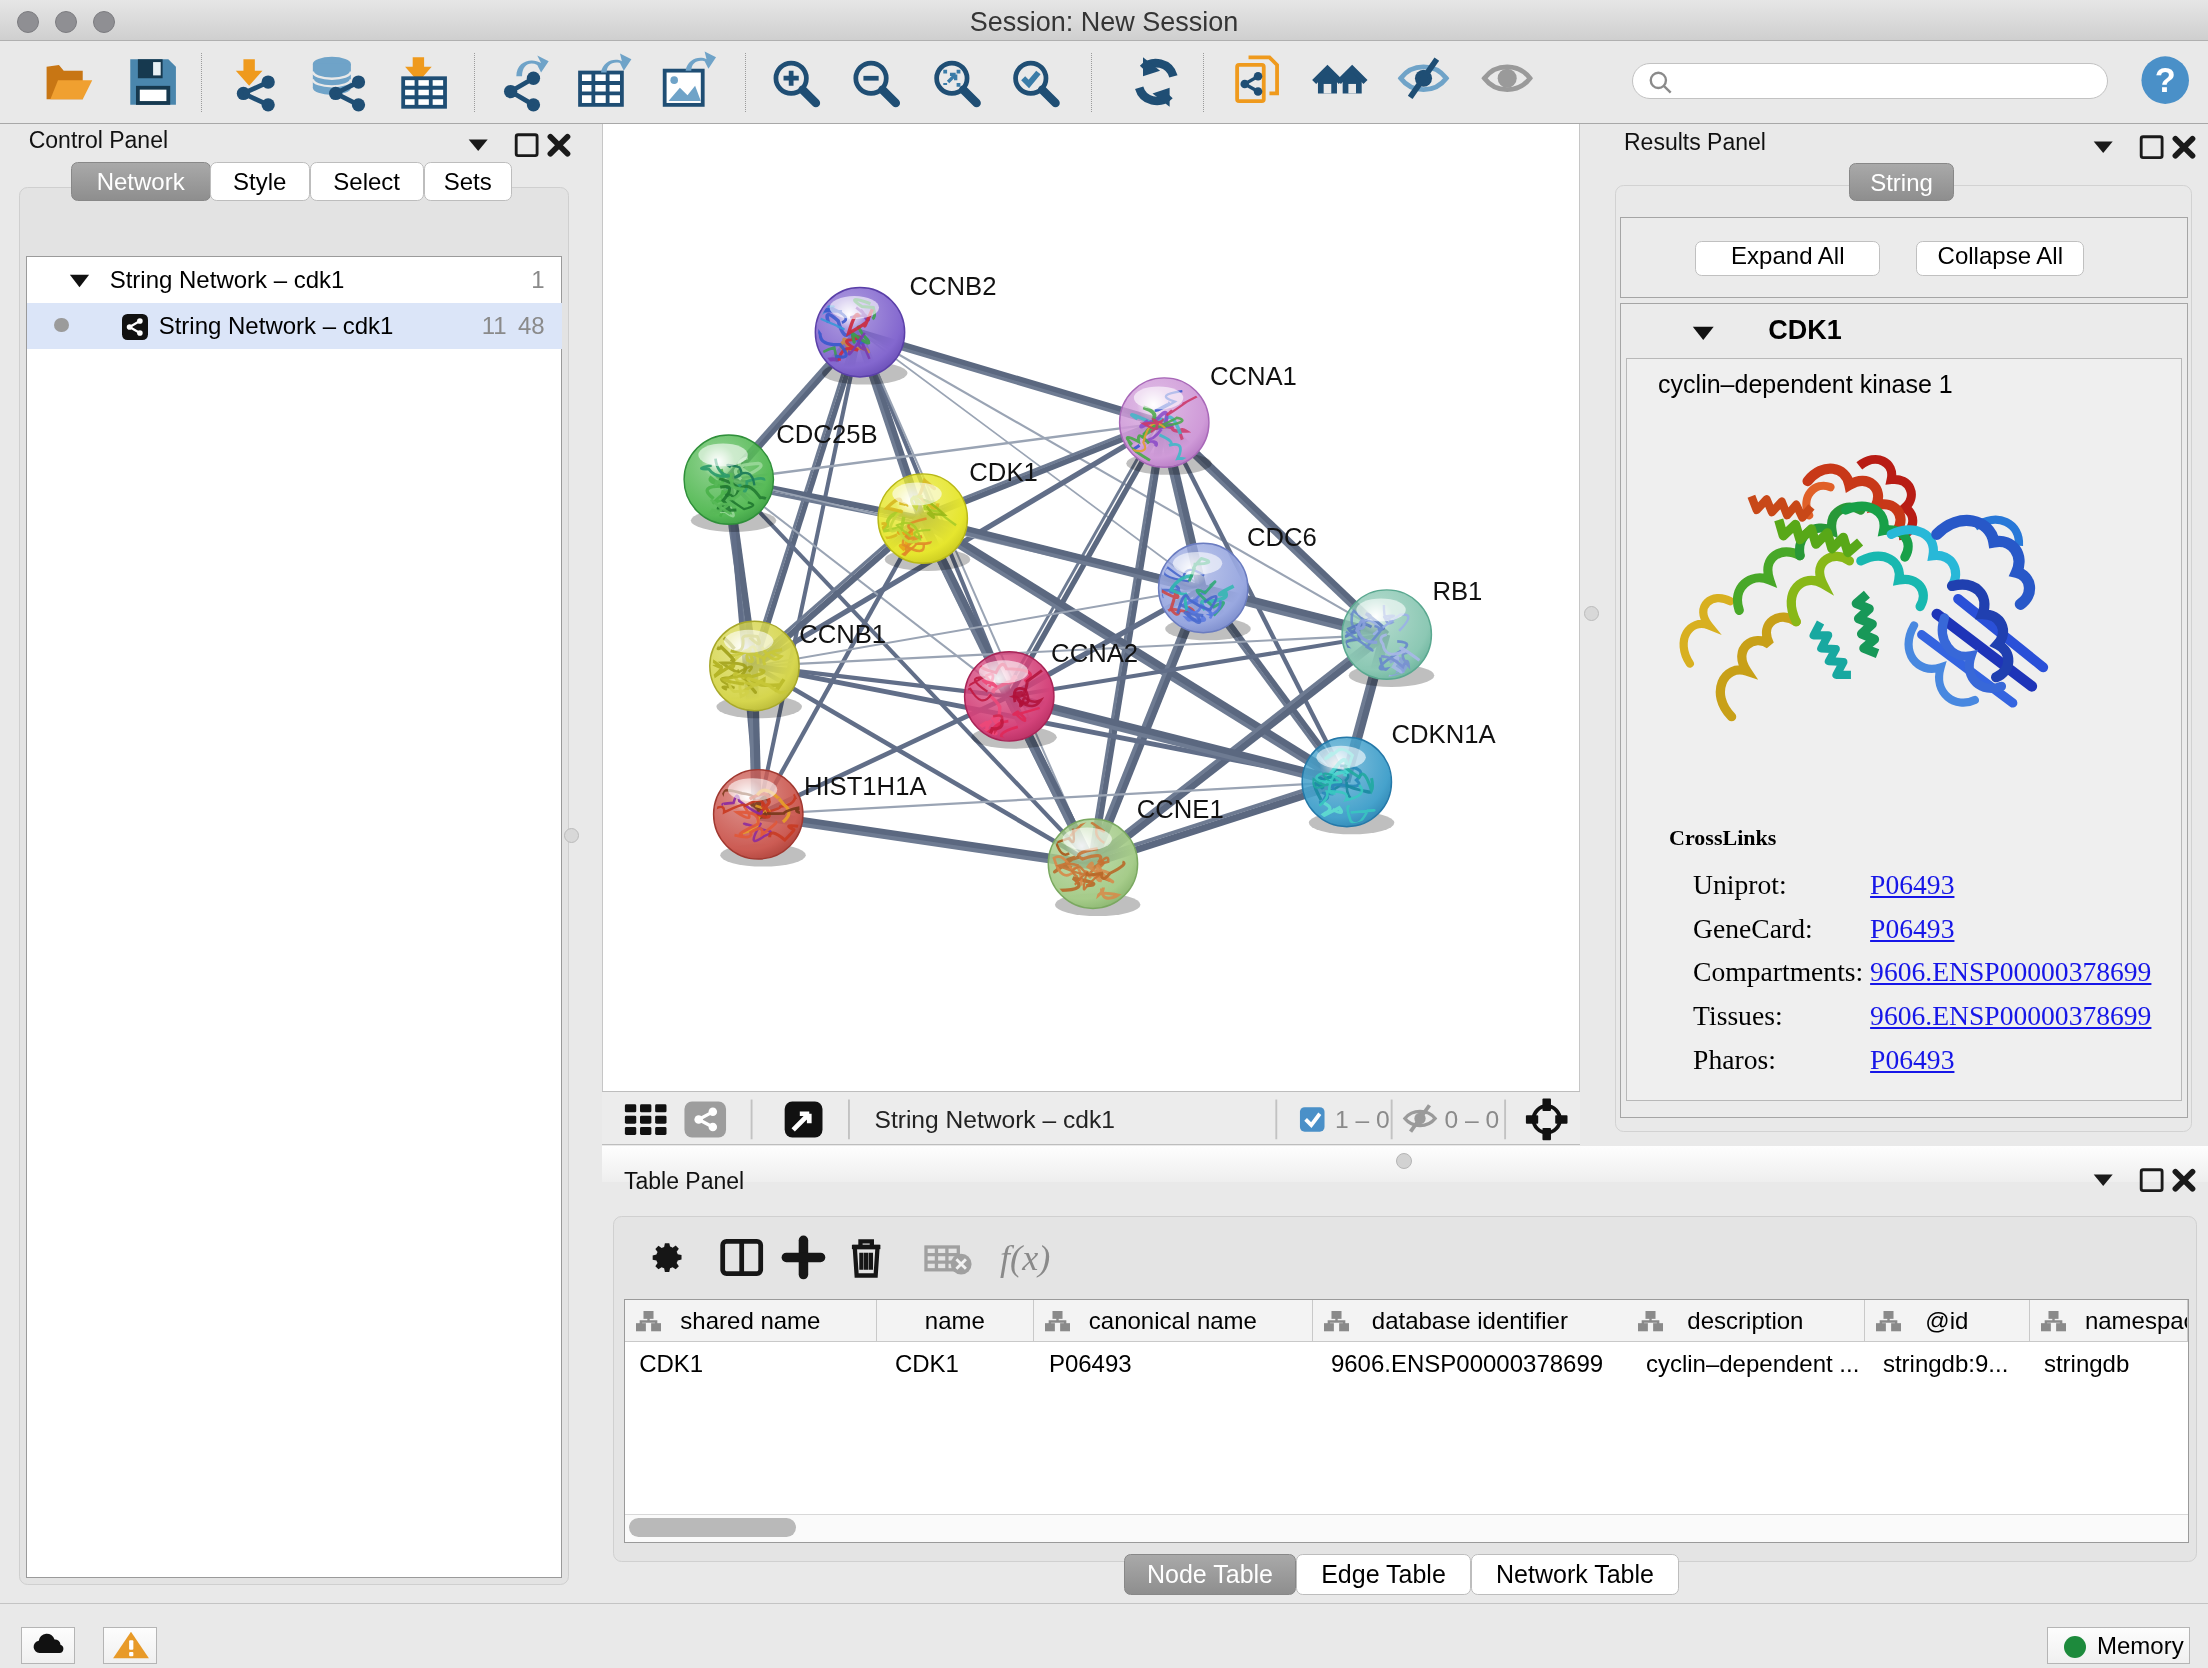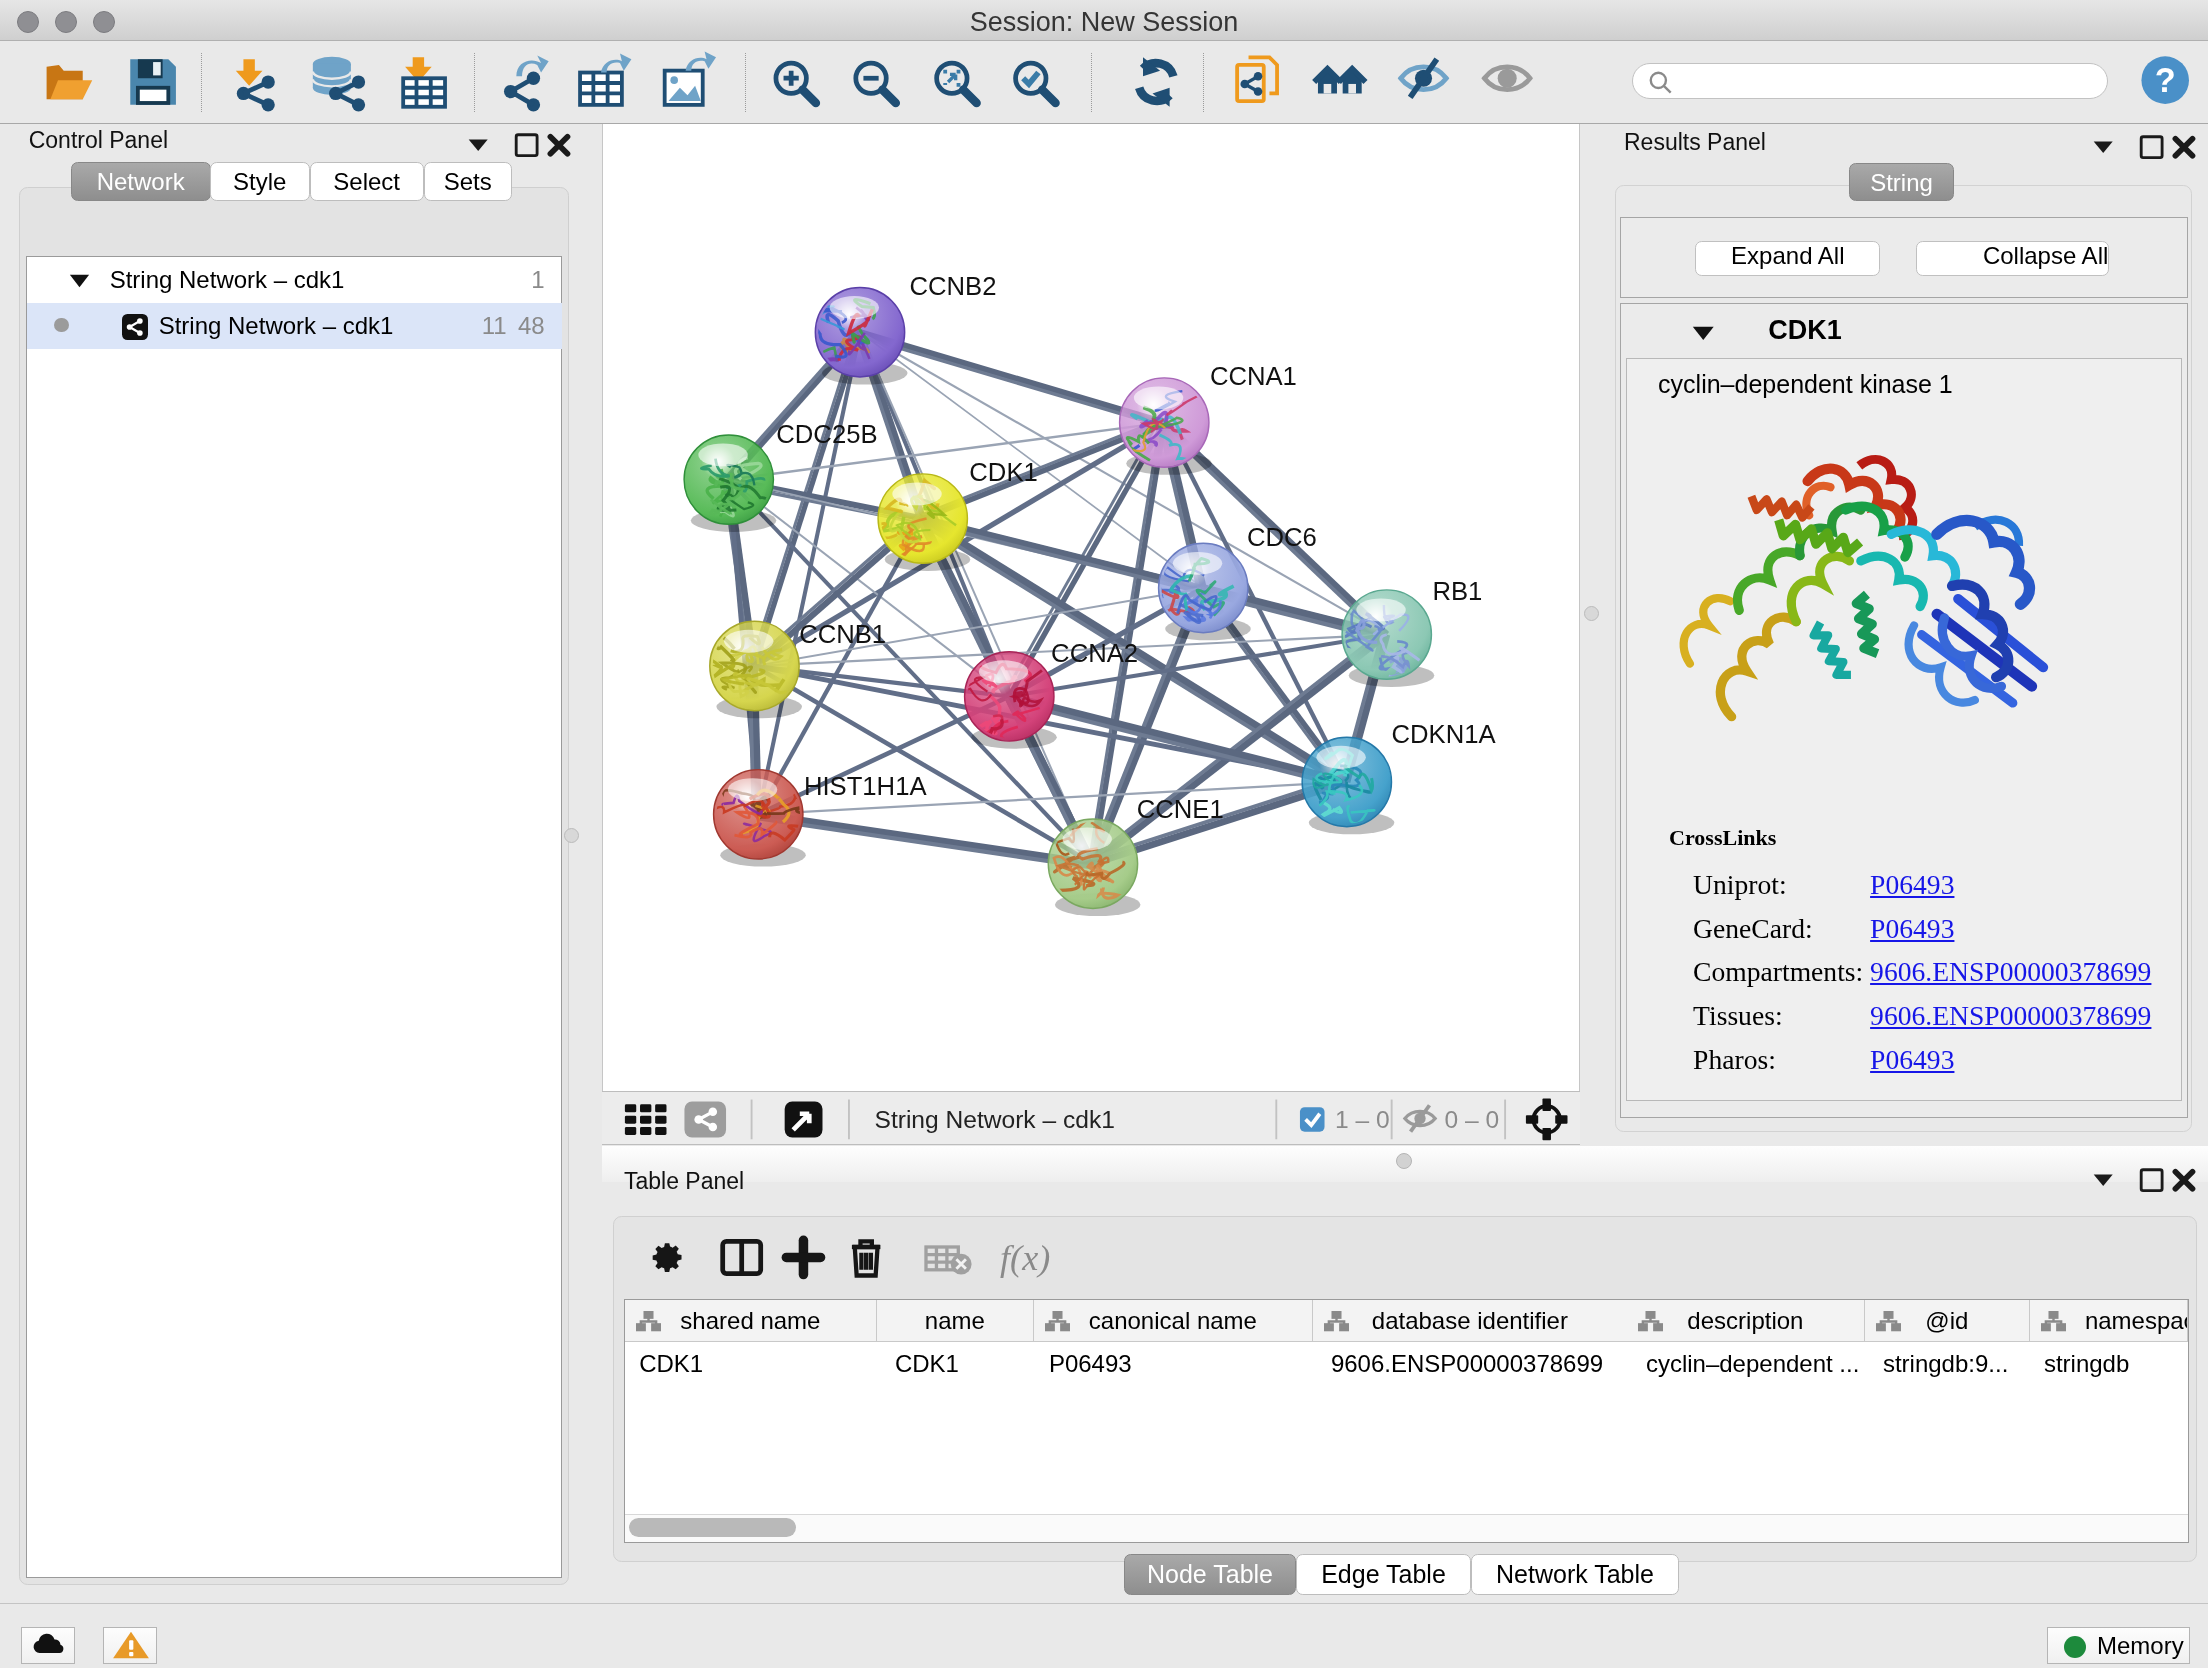--- a/index.html
+++ b/index.html
@@ -683,21 +683,21 @@
   <div class="ptitle" style="position:absolute;left:20px;top:4.8px">Results Panel</div>
   <svg width="114" height="28.5" viewBox="0 0 120 30" style="position:absolute;left:484px;top:7.6px">
     <path d="M6 10 L26 10 L16 22 Z" fill="#1a1a1a"></path>
     <rect x="56" y="5" width="22" height="22" fill="none" stroke="#1a1a1a" stroke-width="3" rx="2"></rect>
     <path d="M92 7 L110 25 M110 7 L92 25" stroke="#1a1a1a" stroke-width="6" stroke-linecap="round"></path>
   </svg>
   <div class="tabbtn tabsel" style="left:245px; top:39px; width:105px; height:38px;">String</div>
   <div id="rp-inner">
     <div id="rp-box1">
       <div class="rbtn" style="left:74px; width:185px;">Expand All</div>
-      <div class="rbtn" style="left:295px; width:193px;text-align:right;">Collapse All</div>
+      <div class="rbtn" style="left:295px; width:168px;">Collapse All</div>
     </div>
     <div id="rp-box2">
       <svg width="28.5" height="23" viewBox="0 0 30 24" style="position:absolute;left:68px;top:17px">
             <path d="M4 6 L26 6 L15 20 Z" fill="#111"></path>
           </svg>
       <div style="position:absolute;left:147px;top:11.4px;font-size:27px;font-weight:bold">CDK1</div>
       <div id="rp-content">
         <div style="position:absolute;left:31px;top:11.4px;font-size:25px">cyclin–dependent kinase 1</div>
         <svg id="ribbon" width="556" height="380" viewBox="0 0 585 400" style="position:absolute;left:0;top:67px">
               <g transform="translate(-10,10) scale(0.80)">

